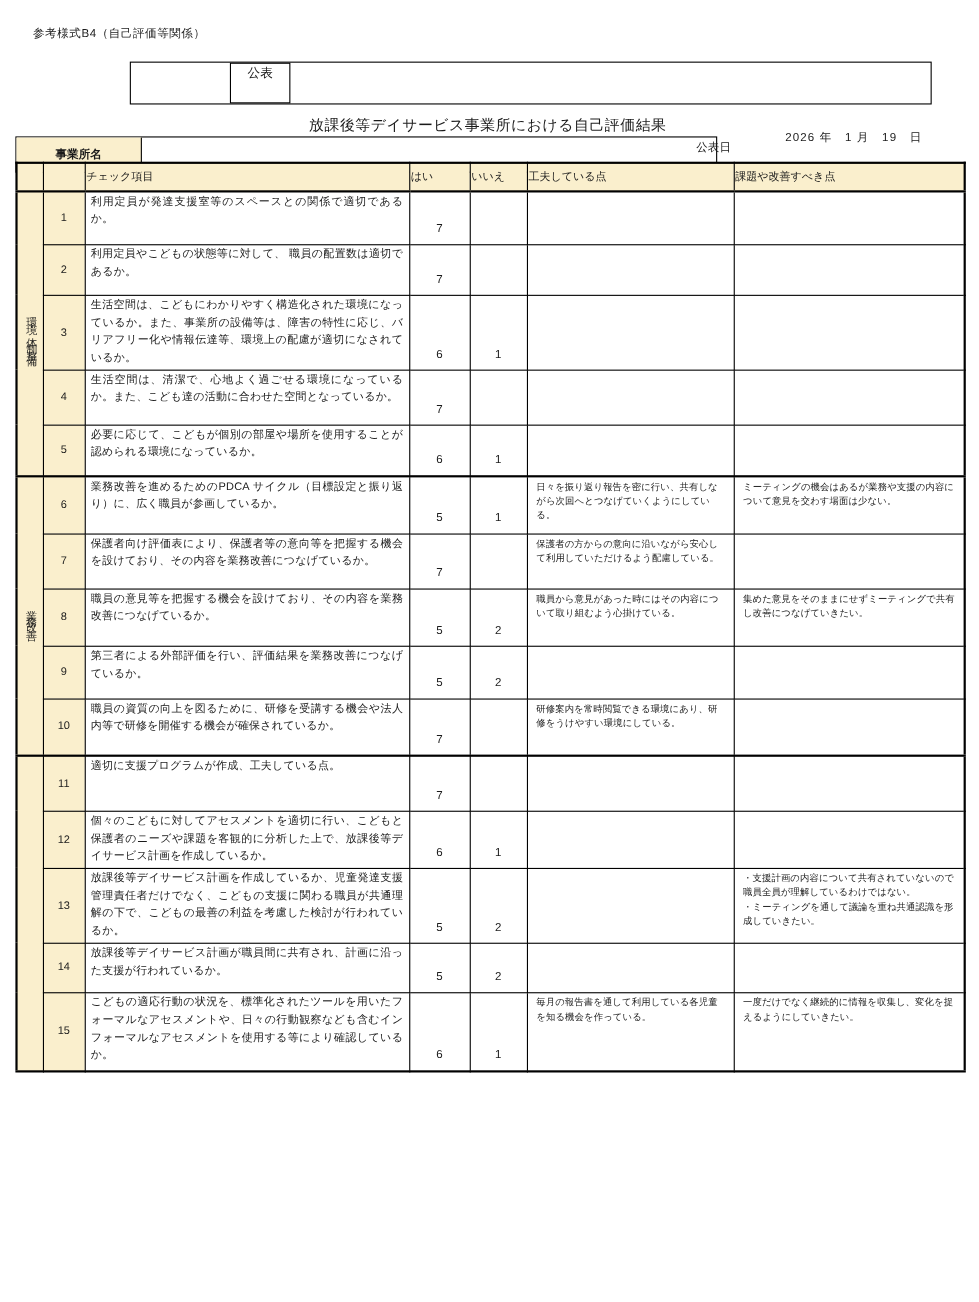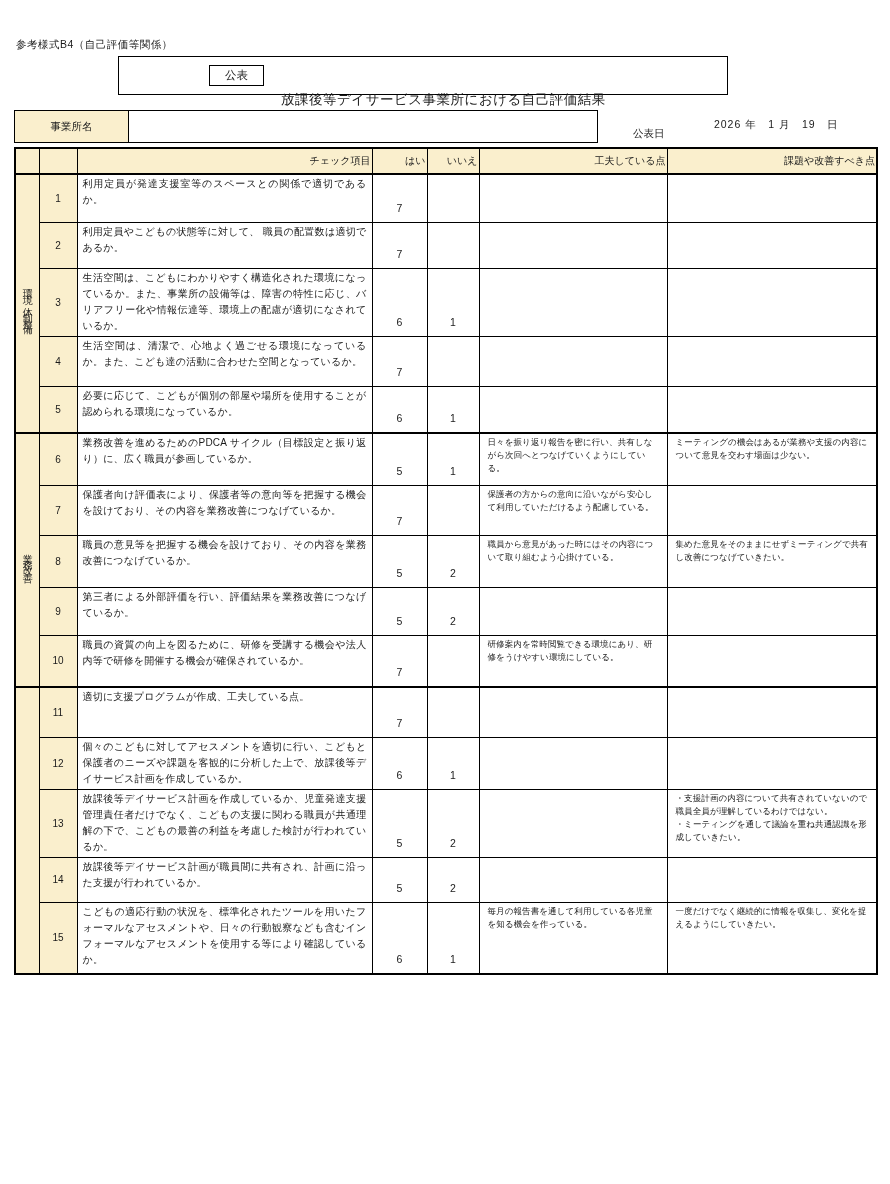--- a/index.html
+++ b/index.html
@@ -5,36 +5,36 @@
   html,body{margin:0;padding:0;background:#e8e8e8;}
   .page{
     position:relative;
     width:890px;height:1184px;
     background:#ffffff;
     font-family:"Liberation Sans","DejaVu Sans",sans-serif;
     color:#1a1a1a;
     overflow:hidden;
   }
   .form-code{
-    position:absolute;left:16px;top:24px;
-    font-size:10.5px;letter-spacing:.5px;margin-top:14px;
+    position:absolute;left:30px;top:24px;
+    font-size:10.5px;letter-spacing:.5px;
   }
   .title-box{
-    position:absolute;left:118px;top:56px;width:610px;height:39px;
+    position:absolute;left:118px;top:56px;width:729px;height:39px;
     border:1px solid #000;
-    display:flex;align-items:center;box-sizing:border-box;
+    display:flex;box-sizing:border-box;
   }
   .publish-box{
     margin-left:90px;border:1px solid #000;
     padding:4px 15px;font-size:11.5px;line-height:1;
   }
   .title-text{margin-left:17px;font-size:13.5px;letter-spacing:.5px;margin-top:48px;}
   .office-box{
-    position:absolute;left:14px;top:110px;width:584px;height:33px;
-    border:1.5px solid #000;display:flex;box-sizing:border-box;
+    position:absolute;left:14px;top:124px;width:638px;height:33px;
+    border:1.5px solid #000;display:flex;box-sizing:border-box;font-weight:bold;
   }
   .office-label{
     width:113px;background:var(--cream,#faefcd);
     border-right:1px solid #000;
     display:flex;align-items:center;justify-content:center;
     font-size:10.5px;
   }
   .office-name{
     flex:1;display:flex;align-items:center;
     padding-left:8px;font-size:10px;letter-spacing:.5px;
@@ -54,21 +54,21 @@
     border-collapse:collapse;table-layout:fixed;
     border:2px solid #000;
   }
   table.eval th,table.eval td{
     border:1px solid #000;box-sizing:border-box;
     font-weight:normal;
   }
   thead tr{height:26px;}
   thead th{
     background:var(--cream,#faefcd);
-    font-size:10px;text-align:right;
+    font-size:10px;text-align:left;
     border-bottom:2px solid #000 !important;
   }
   tbody.sec-body{border-bottom:2px solid #000;}
   td.sec{
     background:var(--cream,#faefcd);
     text-align:center;vertical-align:middle;padding:0;
   }
   td.sec span{
     writing-mode:vertical-rl;
     font-size:10px;letter-spacing:6px;line-height:1;

